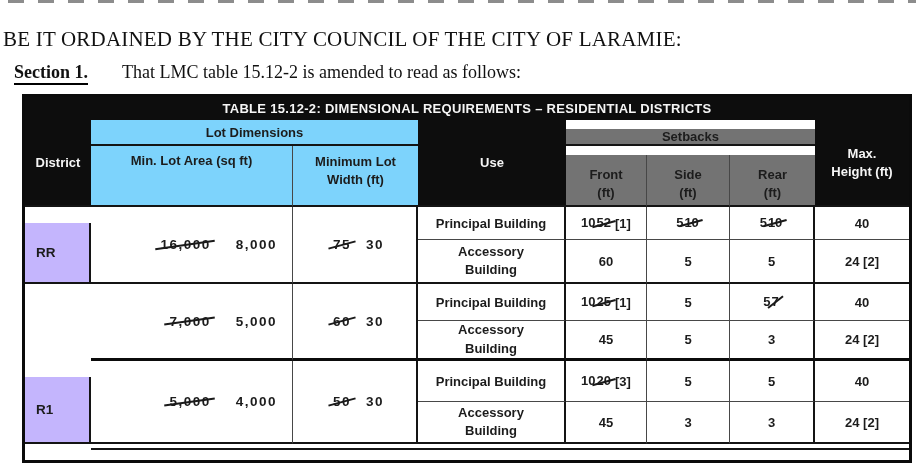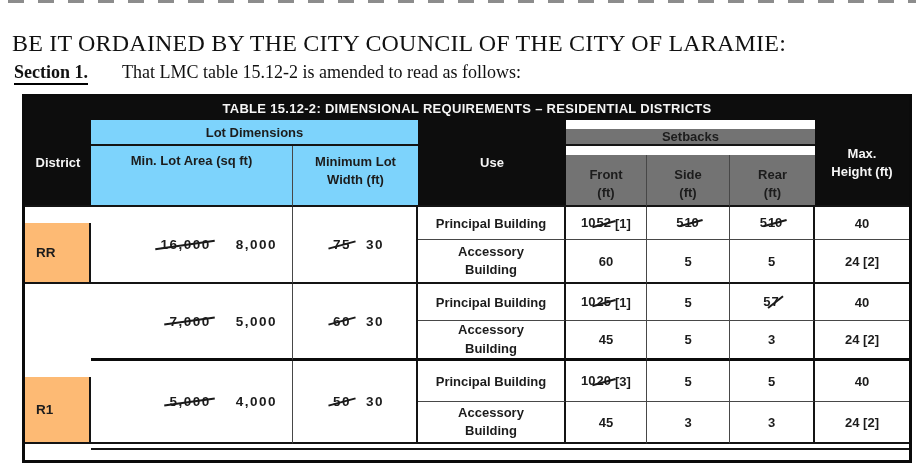--- a/index.html
+++ b/index.html
@@ -5,42 +5,42 @@
   html,body{margin:0;padding:0;}
   body{
     width:922px;height:463px;background:#ffffff;overflow:hidden;position:relative;
     font-family:"Liberation Serif", serif;color:#111;
   }
   .top-artifact{
     position:absolute;top:0;left:8px;right:6px;height:3px;opacity:.5;
     background:repeating-linear-gradient(90deg,#1a1a1a 0 16px,transparent 16px 30px);
   }
   .doc-heading{
-    position:absolute;left:12px;top:6px;font-size:24px;letter-spacing:.2px;white-space:nowrap;
+    position:absolute;left:3px;top:6px;font-size:21px;letter-spacing:.2px;white-space:nowrap;
   }
   .doc-section{
     position:absolute;left:14px;top:44px;font-size:18px;white-space:nowrap;
   }
   .section-label{font-weight:700;border-bottom:2px solid #000;padding-bottom:1px;}
   .section-text{margin-left:34px;}
 
   
   .ztable{
     position:absolute;left:22px;top:94px;width:890px;height:369px;box-sizing:border-box;
     border:3px solid #0b0b0b;background:#ffffff;overflow:hidden;
     display:grid;
     grid-template-columns:66px 202px 125px 148px 81px 83px 85px 1fr;
     grid-template-rows:23px 26px 61px 33px 44px 37px 40px 41px 42px 6px 1fr;
     font-family:"Liberation Sans", sans-serif;font-weight:700;font-size:13px;color:#1c1c1c;
   }
   .c{display:flex;align-items:center;justify-content:center;box-sizing:border-box;text-align:center;}
   .dark{background:#0d0d0d;color:#f5f5f5;}
   .lotbg{background:#7dd3fc;}
   .setbg{background:#737373;margin-top:9px;}
-  .cream{background:#fdba74;margin-top:16px;}
+  .cream{background:#c4b5fd;margin-top:16px;}
   .bb1{border-bottom:1px solid #474747;}
   .bb2{border-bottom:2px solid #141414;}
   .bb3{border-bottom:3px solid #0b0b0b;}
   .br1{border-right:1px solid #474747;}
   .br2{border-right:2px solid #141414;}
 
   .t-title{grid-area:1/1/2/9;letter-spacing:.3px;font-size:13px;}
   .h-district{grid-area:2/1/4/2;}
   .h-lotgroup{grid-area:2/2/3/4;font-size:13px;}
   .h-area{grid-area:3/2/4/3;align-items:flex-start;padding-top:7px;}

